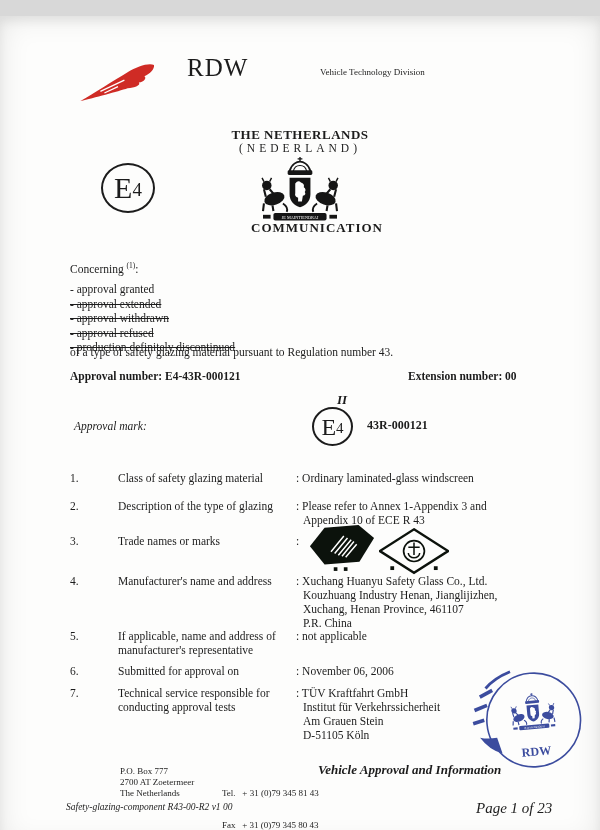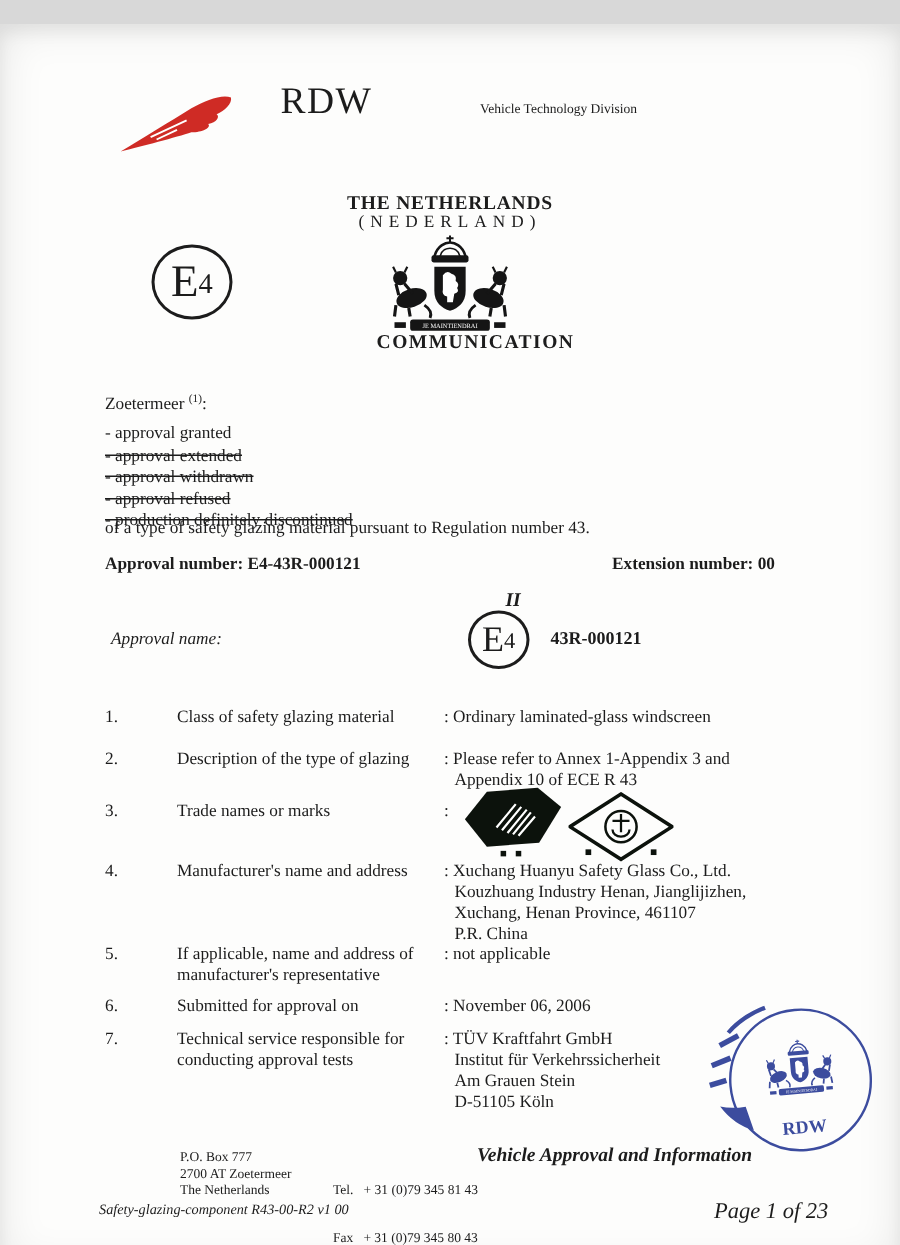--- a/index.html
+++ b/index.html
@@ -117,36 +117,36 @@
     <span class="e-e">E</span>
     <span class="e-n">4</span>
   </div>
 
   <svg class="arms-black" viewBox="0 0 120 78">
     <use href="#arms-sym" width="120" height="78"></use>
   </svg>
 
   <div class="t-comm">COMMUNICATION</div>
 
-  <div class="concerning"><span>Zoetermeer</span> <sup>(1)</sup><span>:</span></div>
+  <div class="concerning"><span>Concerning</span> <sup>(1)</sup><span>:</span></div>
 
   <div class="c-items">
     <div><span>- approval granted</span></div>
     <div><span class="struck">- approval extended</span></div>
     <div><span class="struck">- approval withdrawn</span></div>
     <div><span class="struck">- approval refused</span></div>
     <div><span class="struck">- production definitely discontinued</span></div>
   </div>
 
   <div class="c-subject">of a type of safety glazing material pursuant to Regulation number 43.</div>
 
   <div class="appr-num">Approval number: E4-43R-000121</div>
   <div class="ext-num">Extension number: 00</div>
 
-  <div class="mark-label">Approval name:</div>
+  <div class="mark-label">Approval mark:</div>
   <div class="mark-group">
     <span class="mark-class">II</span>
     <span class="emark emark-sm">
       <span class="e-e">E</span>
       <span class="e-n">4</span>
     </span>
     <span class="mark-number">43R-000121</span>
   </div>
 
   <div class="items">

